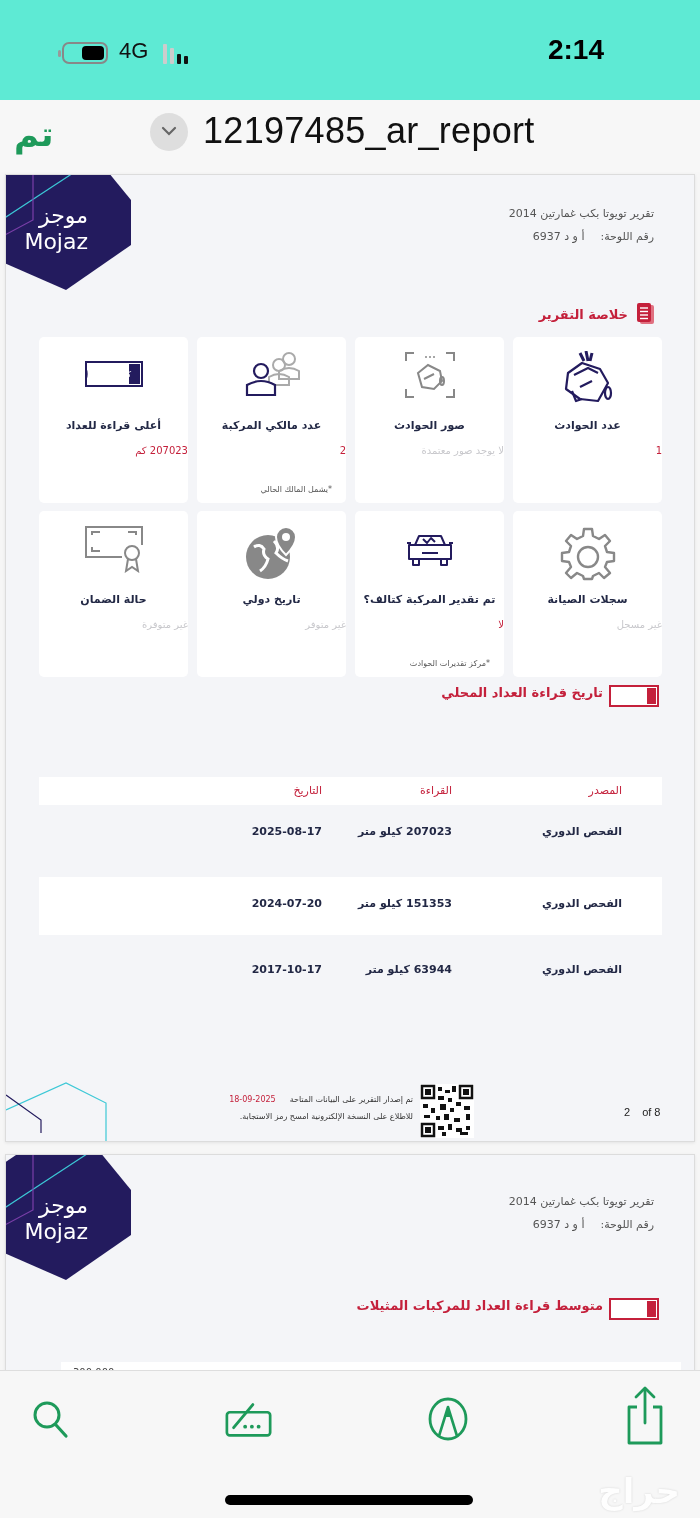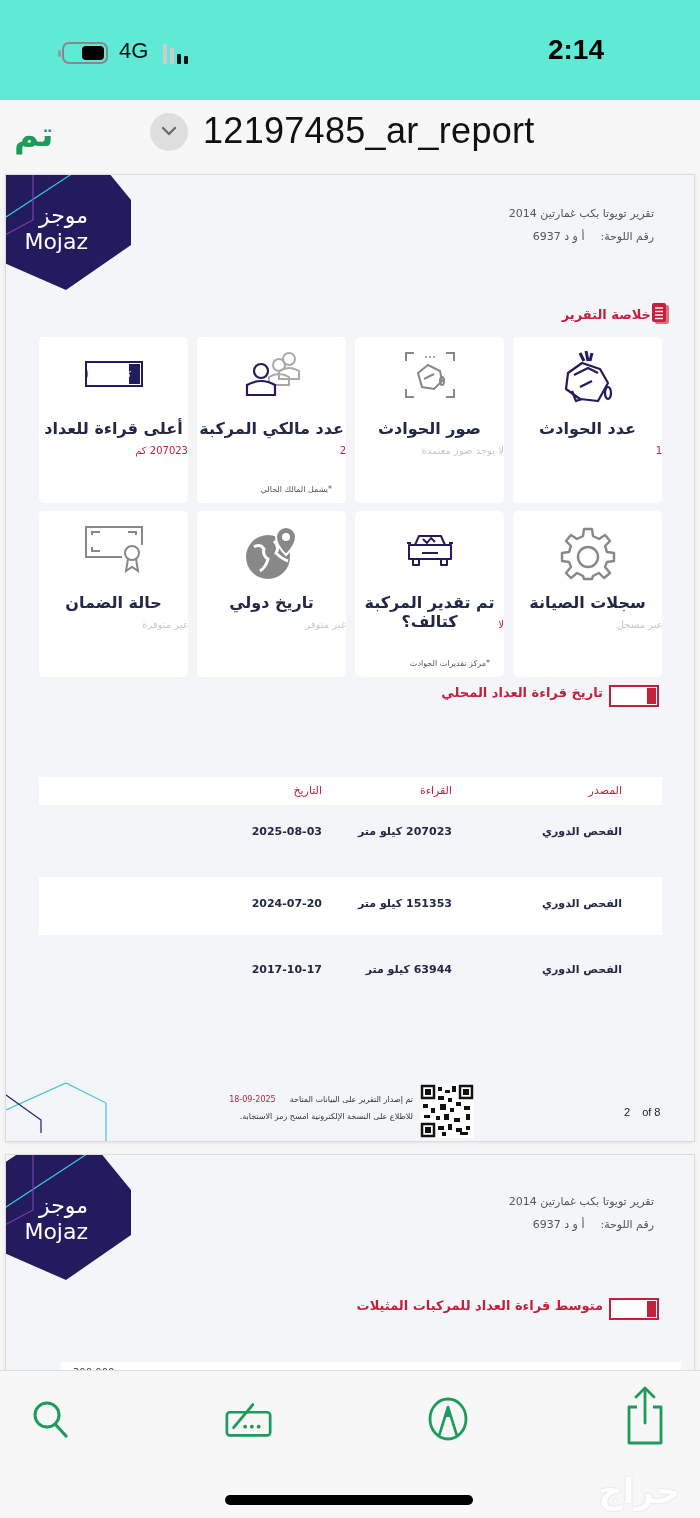--- a/index.html
+++ b/index.html
@@ -26,27 +26,27 @@
   
   .page { position: absolute; left: 5px; width: 690px; background: #f4f5f8; border: 1px solid #dcdcdc; box-shadow: 0 1px 3px rgba(0,0,0,.08); overflow: hidden; }
   .page1 { top: 174px; height: 968px; }
   .page2 { top: 1154px; height: 260px; }
   .logo { position: absolute; left: -20px; top: -30px; }
   .hdr { position: absolute; right: 40px; text-align: right; direction: rtl; }
   .hdr .l1 { font-size: 11px; color: #555; }
   .hdr .l2 { font-size: 11px; color: #555; margin-top: 10px; text-align: right; }
   .hdr .l2 .gap { display: inline-block; width: 16px; }
 
-  .sec-title { position: absolute; right: 23px; display: flex; align-items: center; direction: rtl; }
+  .sec-title { position: absolute; right: 38px; display: flex; align-items: center; gap: 8px; direction: rtl; }
   .sec-title .t { color: #c4203b; font-size: 13px; font-weight: 700; }
 
   .cards { position: absolute; left: 33px; top: 162px; width: 623px; display: grid; grid-template-columns: repeat(4, 149px); grid-auto-rows: 166px; column-gap: 9px; row-gap: 8px; direction: rtl; }
   .card { background: #fff; border-radius: 5px; position: relative; text-align: center; }
   .card .icon { position: absolute; left: 0; right: 0; top: 14px; height: 56px; display: flex; justify-content: center; }
-  .card .label { position: absolute; left: 0; right: 0; top: 82px; font-size: 16px; font-weight: 700; color: #222845; }
+  .card .label { position: absolute; left: 0; right: 0; top: 82px; font-size: 11px; font-weight: 700; color: #222845; }
   .card .value { position: absolute; left: 0; right: 0; top: 108px; font-size: 10px; color: #c4203b; text-align: right; }
   .card .value.muted { color: #c8c8cc; }
   .card .note { position: absolute; right: 14px; top: 148px; font-size: 8px; color: #555; direction: rtl; }
 
   .odo-title { position: absolute; right: 35px; top: 510px; display: flex; gap: 6px; direction: rtl; }
   .odo-title .t { color: #c4203b; font-size: 13px; font-weight: 700; }
 
   .table { position: absolute; left: 33px; top: 602px; width: 623px; direction: rtl; }
   .thead { height: 28px; background: #fff; position: relative; }
   .row { height: 58px; position: relative; }
@@ -272,21 +272,21 @@
 
   <div class="table">
     <div class="thead">
       <span class="cell c-src">المصدر</span>
       <span class="cell c-read">القراءة</span>
       <span class="cell c-date">التاريخ</span>
     </div>
     <div class="row plain" style="height:72px">
       <span class="cell c-src">الفحص الدوري</span>
       <span class="cell c-read">207023 كيلو متر</span>
-      <span class="cell c-date">2025-08-03</span>
+      <span class="cell c-date">2025-08-17</span>
     </div>
     <div class="row alt">
       <span class="cell c-src">الفحص الدوري</span>
       <span class="cell c-read">151353 كيلو متر</span>
       <span class="cell c-date">2024-07-20</span>
     </div>
     <div class="row plain" style="height:72px">
       <span class="cell c-src" style="top:28px">الفحص الدوري</span>
       <span class="cell c-read" style="top:28px">63944 كيلو متر</span>
       <span class="cell c-date" style="top:28px">2017-10-17</span>

